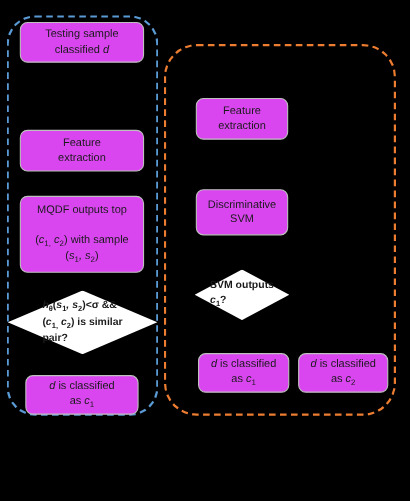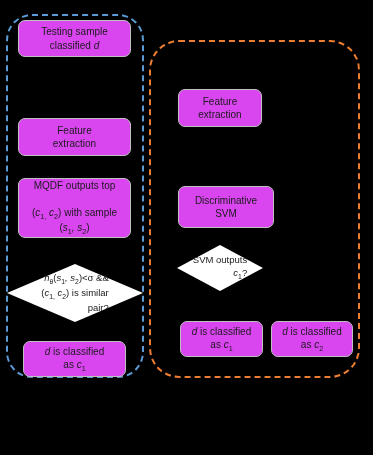--- a/index.html
+++ b/index.html
@@ -87,25 +87,26 @@
     inset: 0;
     background: #FFFFFF;
     clip-path: polygon(50% 0%, 100% 50%, 50% 100%, 0% 50%);
   }
   .diamond-label {
     position: absolute;
     inset: 0;
     display: flex;
     align-items: center;
     justify-content: center;
-    text-align: right;
+    text-align: left;
     color: #1A1A1A;
     font-size: 9.5px;
     line-height: 1.3;
     z-index: 2;
+    font-weight: bold;
   }
 
   
   .connector {
     position: absolute;
     background: #000000;
   }
 
   i.v { font-style: italic; }
   sub { font-size: 0.72em; }
@@ -137,21 +138,21 @@
   </div>
 
 
   <div class="node" style="left:18px; top:118px; width:113px; height:38px;">
     <span class="txt">
       <span>Feature</span><br>
       <span>extraction</span>
     </span>
   </div>
 
-  <div class="node" style="left:18px; top:178px; width:113px; height:60px;">
+  <div class="node" style="left:18px; top:178px; width:113px; height:70px;">
     <span class="txt">
       <span>MQDF outputs top</span><br>
       <br>
       <span>(</span><i class="v">c</i><sub>1,</sub><i class="v"> c</i><sub>2</sub><span>) with sample</span><br>
       <span>(</span><i class="v">s</i><sub>1</sub><i class="v">, s</i><sub>2</sub><span>)</span>
     </span>
   </div>
 
   <div class="diamond-wrap" style="left:7px; top:264px; width:136px; height:58px;">
     <div class="diamond-shape"></div>
@@ -171,21 +172,21 @@
     </span>
   </div>
 
   <div class="node" style="left:178px; top:89px; width:84px; height:38px;">
     <span class="txt">
       <span>Feature</span><br>
       <span>extraction</span>
     </span>
   </div>
 
-  <div class="node" style="left:178px; top:186px; width:96px; height:42px;">
+  <div class="node" style="left:178px; top:172px; width:84px; height:42px;">
     <span class="txt">
       <span>Discriminative</span><br>
       <span>SVM</span>
     </span>
   </div>
 
   <div class="diamond-wrap" style="left:177px; top:245px; width:86px; height:46px;">
     <div class="diamond-shape"></div>
     <div class="diamond-label">
       <span>

